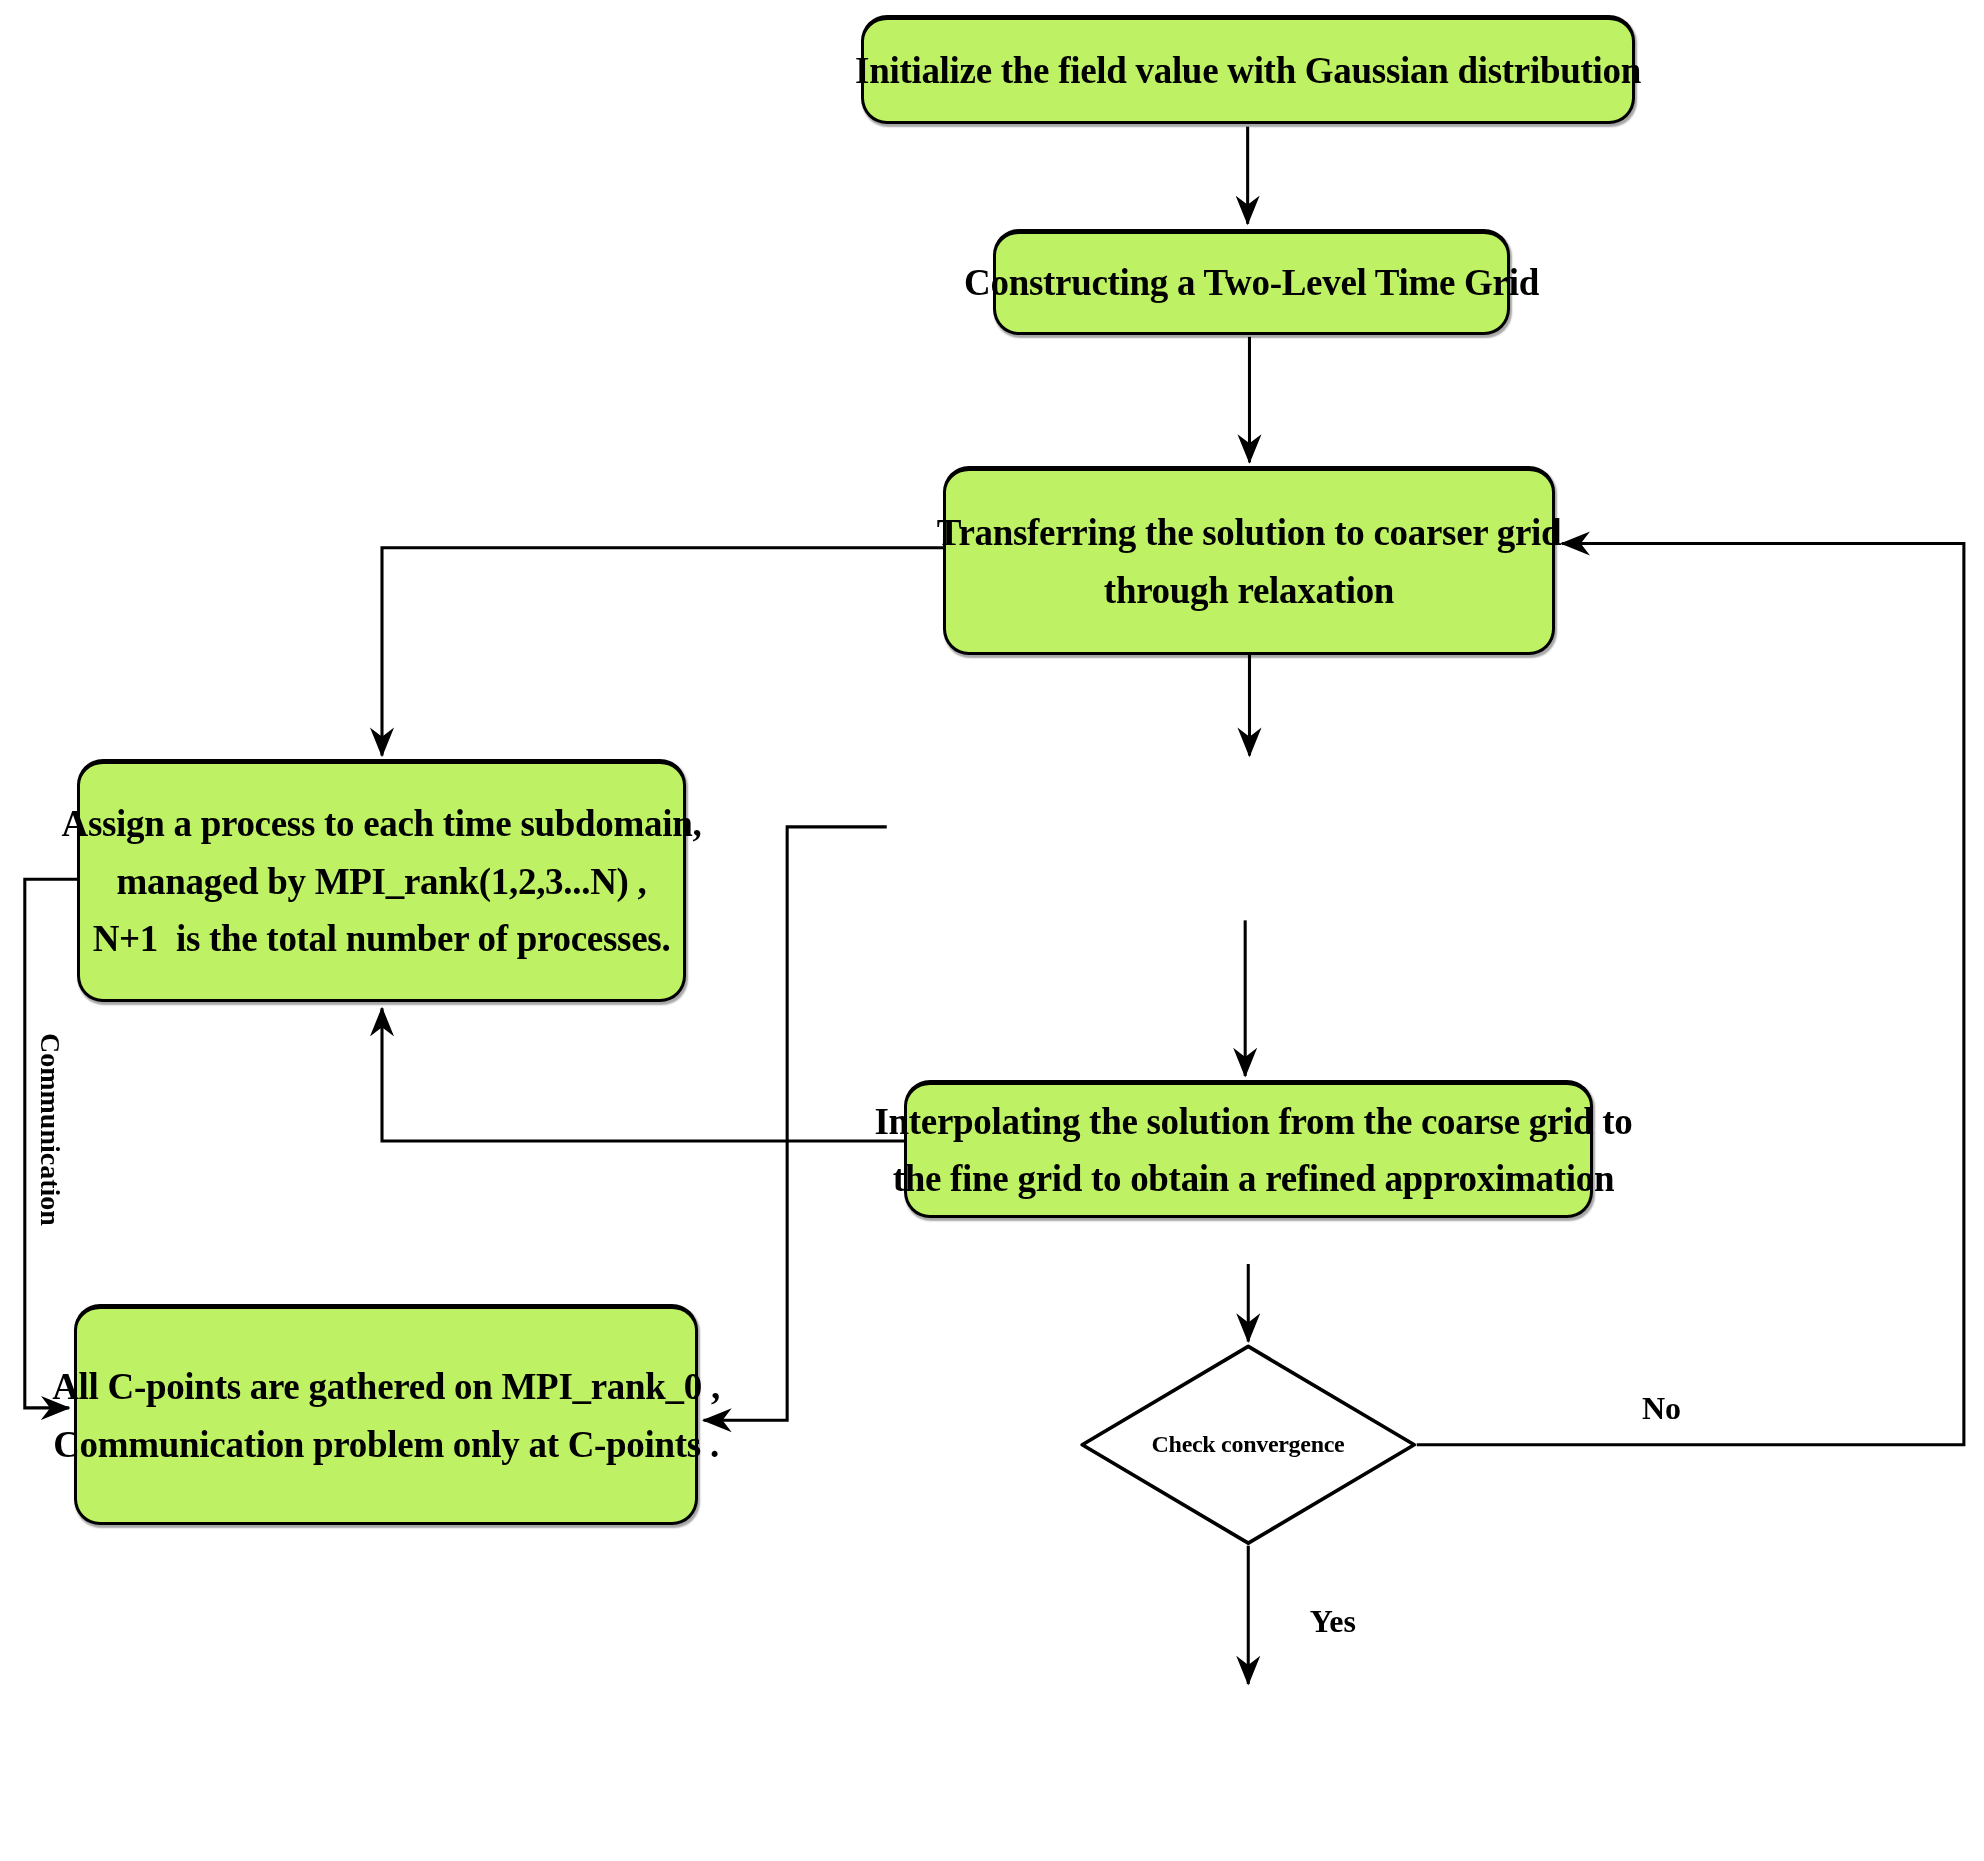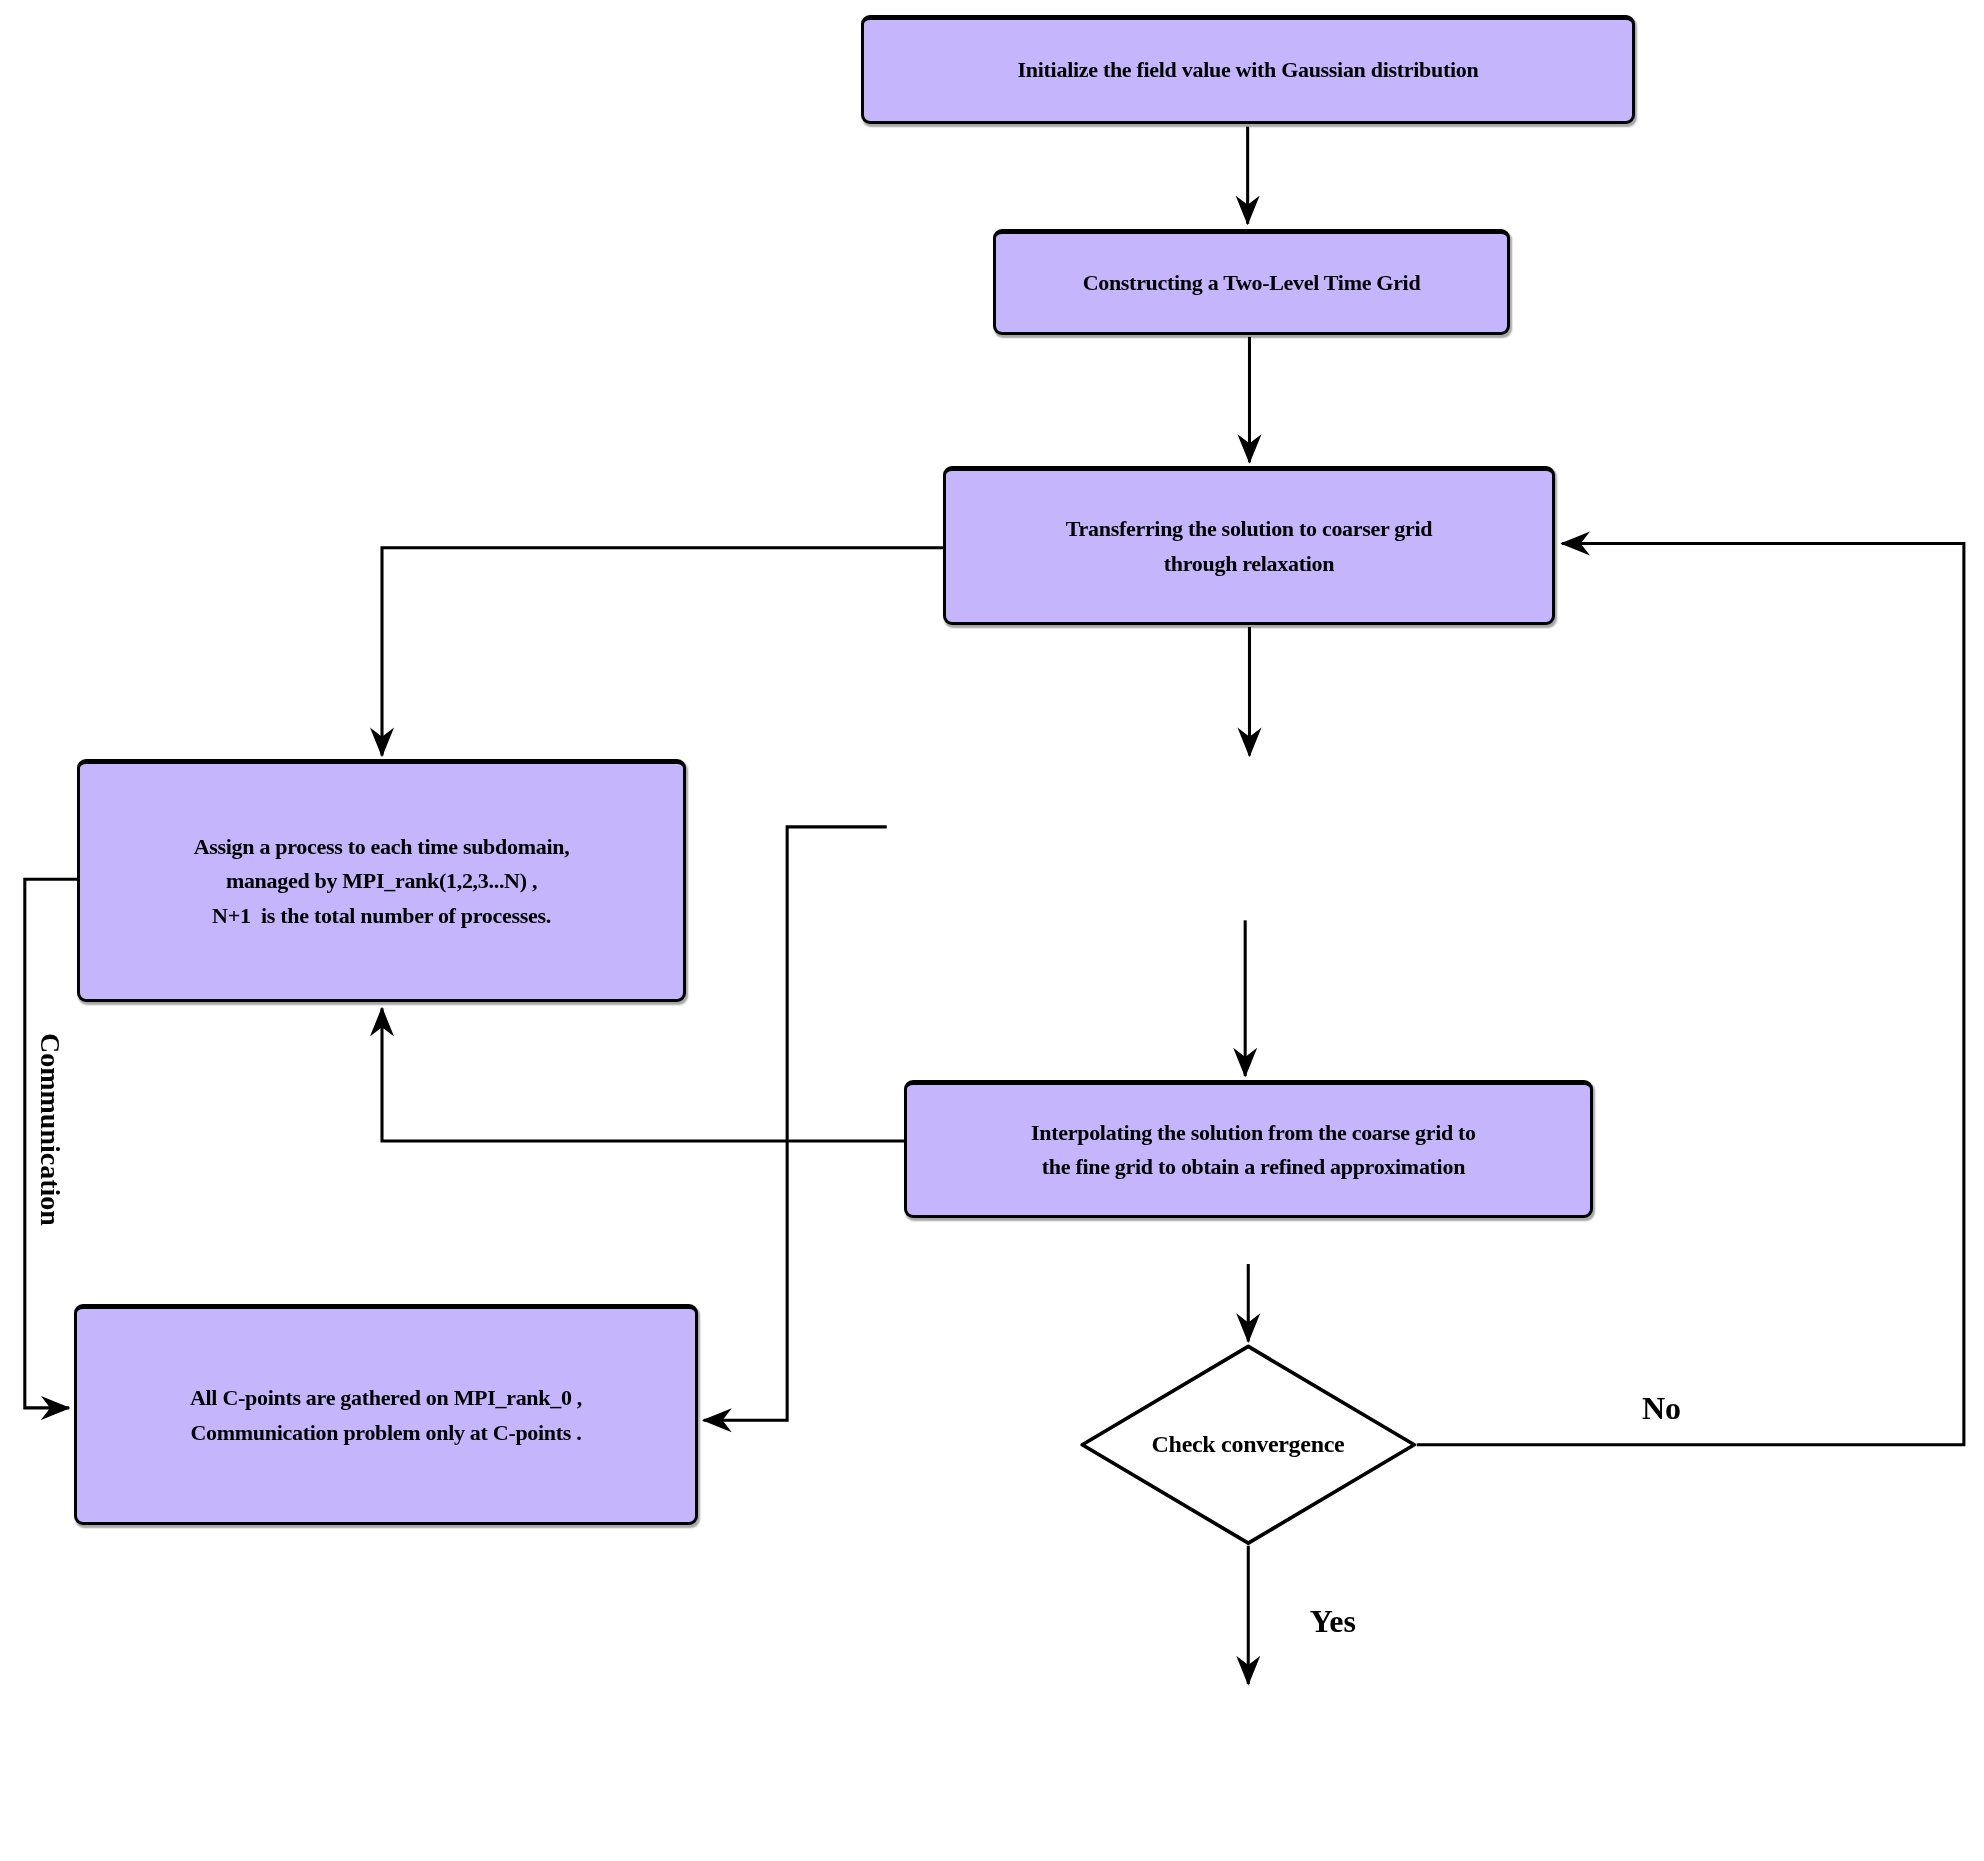--- a/index.html
+++ b/index.html
@@ -2,26 +2,26 @@
 <html style="font-size:9.8px"><head>
 <meta charset="utf-8">
 <style>
   html,body{margin:0;padding:0;background:#ffffff;}
   body{width:1985px;height:1861px;}
   .canvas{position:relative;width:1985px;height:1861px;background:#ffffff;
           font-family:"Liberation Serif","DejaVu Serif",serif;color:#000;}
   .layer{position:absolute;left:0;top:0;width:1985px;height:1861px;}
   .node{
     position:absolute;box-sizing:border-box;
-    background:#c4b5fd;
+    background:#bef264;
     border:3.1px solid #000;border-top-width:5.5px;border-bottom-width:3.7px;
-    border-radius:9px;
+    border-radius:26px;
     box-shadow:1.2px 2.5px 1.8px rgba(0,0,0,0.35);
     display:flex;align-items:center;justify-content:center;
-    text-align:center;font-weight:700;font-size:22px;line-height:1.55;
+    text-align:center;font-weight:700;font-size:37px;line-height:1.55;
     letter-spacing:-0.3px;white-space:pre;padding:0 6.1px;
   }
   .diamond-label{
     position:absolute;display:flex;align-items:center;justify-content:center;
     text-align:center;font-weight:700;font-size:24px;letter-spacing:-0.3px;
   }
   .edge-label{
     position:absolute;font-weight:700;font-size:32px;line-height:1;
     text-align:right;
   }
@@ -56,21 +56,21 @@
     <path class="edge" d="M2304 2350 H3194 V884 H2540" marker-end="url(#arrow)"></path>
     <path class="edge" d="M2030 2514 V2739" marker-end="url(#arrow)"></path>
 
     <polygon class="diamond" points="2030,2190 2300,2350 2030,2510 1760,2350"></polygon>
   </svg>
 
   <div class="node" style="left:861px;top:14.8px;width:774px;height:109px;">Initialize the field value with Gaussian distribution</div>
 
   <div class="node" style="left:993px;top:229px;width:517px;height:106px;">Constructing a Two-Level Time Grid</div>
 
-  <div class="node" style="left:943px;top:466px;width:612px;height:159px;font-family:Liberation Serif, serif;">Transferring the solution to coarser grid
+  <div class="node" style="left:943px;top:466px;width:612px;height:189px;font-family:Liberation Serif, serif;">Transferring the solution to coarser grid
 through relaxation</div>
 
   <div class="node" style="left:77px;top:759px;width:609px;height:243px;">Assign a process to each time subdomain,
 managed by MPI_rank(1,2,3...N) ,
 N+1  is the total number of processes.</div>
 
 
   <div class="node" style="left:904px;top:1080px;width:689px;height:138px;padding-left:16px;">Interpolating the solution from the coarse grid to
 the fine grid to obtain a refined approximation</div>
 

